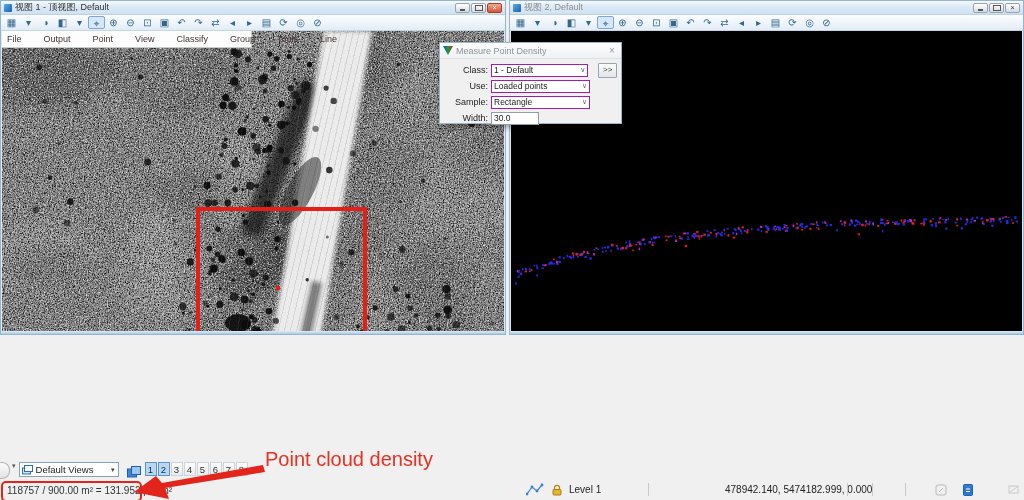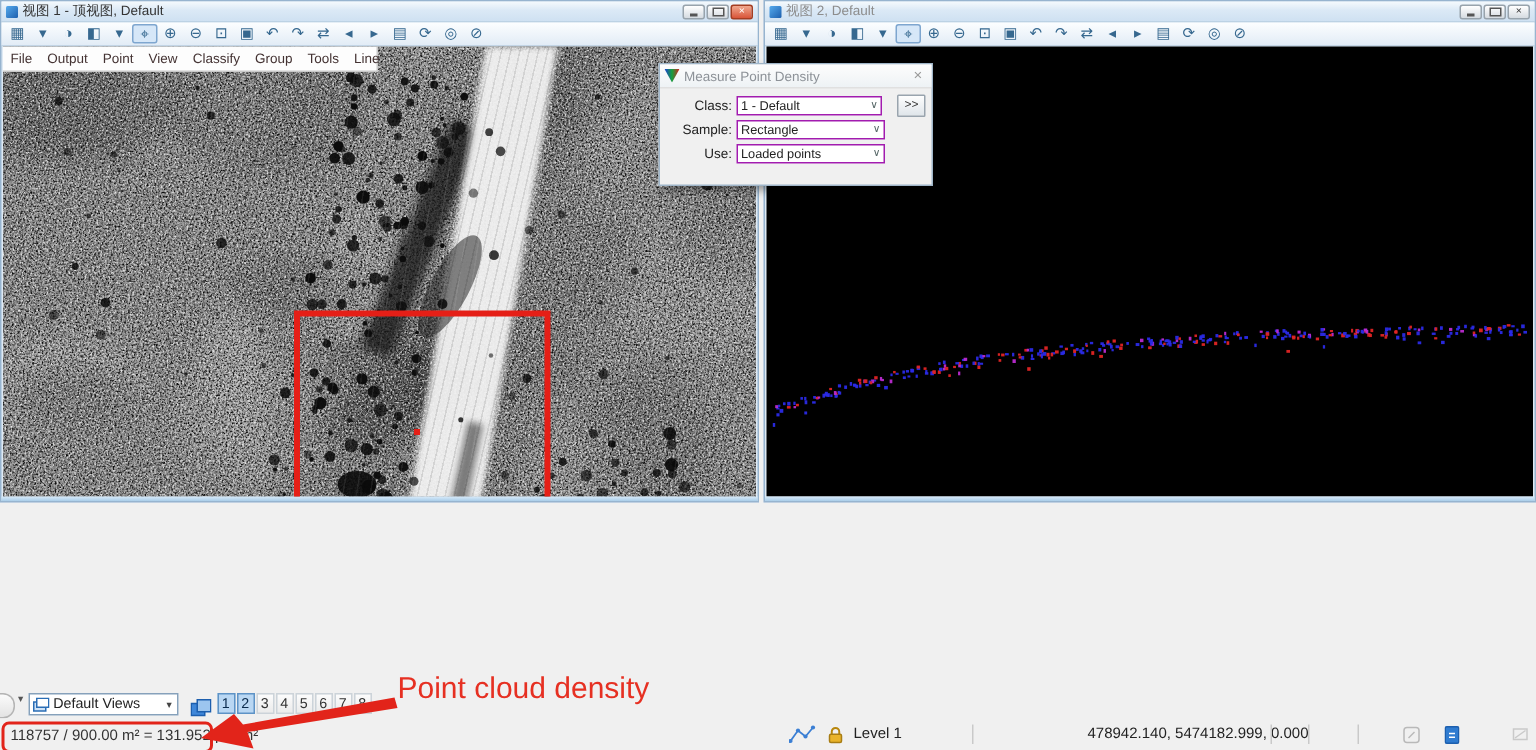--- a/index.html
+++ b/index.html
@@ -38,21 +38,21 @@
   svg.fill{position:absolute;left:0;top:0}
   .streaks{position:absolute;inset:0;pointer-events:none;
      background:repeating-linear-gradient(103deg,rgba(0,0,0,.10) 0 1px,rgba(0,0,0,0) 1px 6px),
                 repeating-linear-gradient(99deg,rgba(255,255,255,.07) 0 1px,rgba(0,0,0,0) 1px 9px)}
 
   
   .terrascan{position:absolute;top:0;left:0;width:249px;background:#fdfdfd;
        border-right:1px solid #c9c9c9;border-bottom:1px solid #c9c9c9}
   .ts-title{height:13px;background:#ececec;border-bottom:1px solid #dddddd;font-size:9px;color:#a0a0a0;
        padding:1px 0 0 4px;box-sizing:border-box;white-space:nowrap}
-  .ts-menu{height:16px;display:flex;align-items:center;gap:10px;padding-left:5px;font-size:9px;color:#433}
+  .ts-menu{height:16px;display:flex;align-items:center;gap:22px;padding-left:5px;font-size:9px;color:#433}
 
   
   .redrect{position:absolute;left:194px;top:176px;width:163px;height:160px;border:4px solid #e51f17;z-index:4}
   .reddot{position:absolute;left:274px;top:255px;width:4px;height:4px;background:#e51f17;z-index:4}
 
   
   .dialog{position:absolute;left:439px;top:42px;width:181px;height:80px;background:#f0f0f0;
        border:1px solid #9fb5c8;box-shadow:2px 3px 6px rgba(0,0,0,.4);z-index:30}
   .dlg-title{height:15px;background:linear-gradient(#fdfdfd,#eef2f5);display:flex;align-items:center;
        padding:0 3px;font-size:9px;color:#8d9298;border-bottom:1px solid #e0e0e0}
@@ -902,32 +902,36 @@
     <div class="dlg-body" id="dlgbody">
         <div class="drow">
           <span class="dlabel">Class:</span>
           <span class="sel">
             <span>1 - Default</span>
             <span class="car">∨</span>
           </span>
           <span class="xbtn">&gt;&gt;</span>
         </div>
         <div class="drow">
+          <span class="dlabel">Use:</span>
+          <span class="sel">
+            <span>Loaded points</span>
+            <span class="car">∨</span>
+          </span>
+        </div>
+        <div class="drow">
           <span class="dlabel">Sample:</span>
           <span class="sel">
             <span>Rectangle</span>
             <span class="car">∨</span>
           </span>
         </div>
         <div class="drow">
-          <span class="dlabel">Use:</span>
-          <span class="sel">
-            <span>Loaded points</span>
-            <span class="car">∨</span>
-          </span>
+          <span class="dlabel">Width:</span>
+          <span class="inp">30.0</span>
         </div>
       </div>
   </div>
 
   <div class="viewsbar">
     <span class="pill"></span>
     <span class="vb-car">▾</span>
     <span class="combo">
       <svg width="11" height="10" viewBox="0 0 11 10">
         <rect x="0.5" y="3" width="8" height="6" fill="#cfe3f7" stroke="#2a6db5"></rect>

